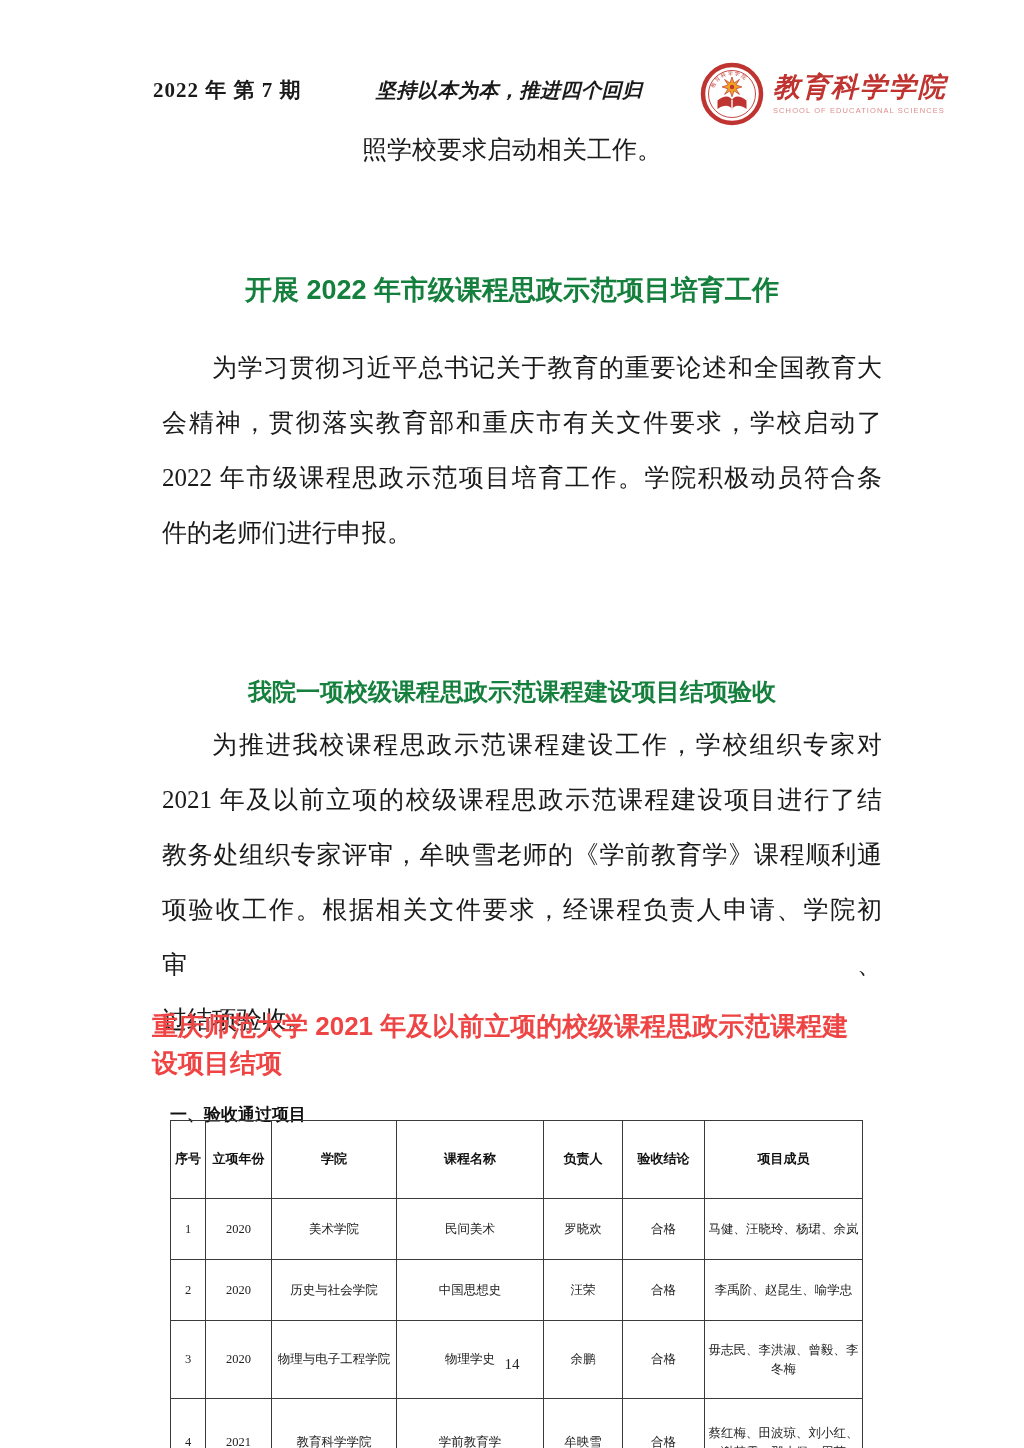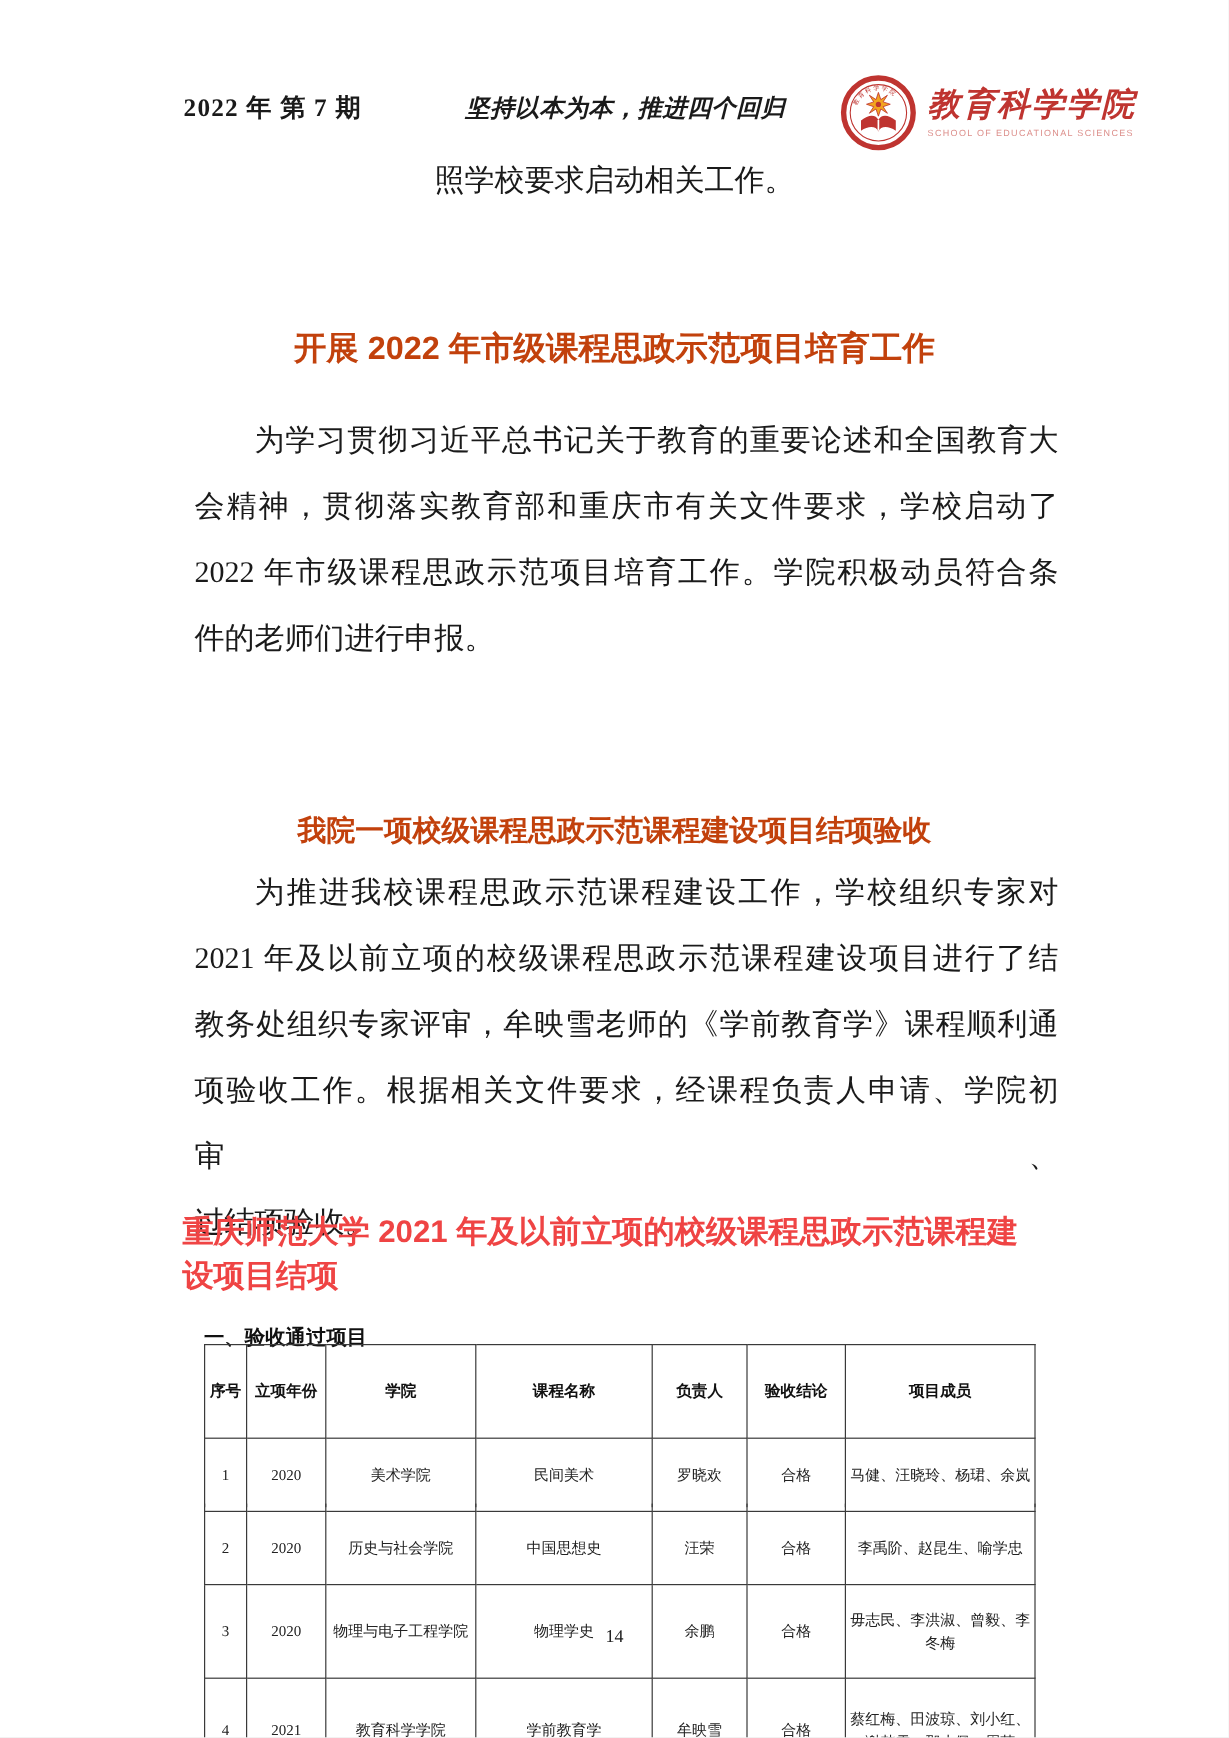--- a/index.html
+++ b/index.html
@@ -13,21 +13,21 @@
     overflow:hidden;
   }
   
   .hdr{position:absolute;left:0;top:0;width:1024px;height:140px;}
   .issue{
     position:absolute;left:153px;top:76px;
     font-size:21px;font-weight:600;letter-spacing:1px;
     font-family:"Liberation Serif","DejaVu Serif",serif;
   }
   .motto{
-    position:absolute;left:388px;top:77px;
+    position:absolute;left:376px;top:77px;
     font-size:20px;font-style:italic;font-weight:600;letter-spacing:.5px;
   }
   .logo{
     position:absolute;left:700px;top:62px;
     display:flex;align-items:center;gap:9px;
     color:var(--brand-red,#bf3430);
   }
   .logo-emblem{width:64px;height:64px;flex:0 0 auto;}
   .logo-cn{
     font-size:27px;font-weight:bold;font-style:italic;
@@ -36,21 +36,21 @@
   }
   .logo-en{
     font-size:7.5px;letter-spacing:1.1px;margin-top:3px;
     color:var(--logo-pink,#dc8f8b);
     font-family:"Liberation Sans","DejaVu Sans",sans-serif;
   }
   .intro-line{position:absolute;left:152px;top:133px;width:720px;font-size:25px;text-align:center;}
   .art-title{
     position:absolute;left:152px;width:720px;text-align:center;
     font-family:"Liberation Sans","DejaVu Sans",sans-serif;
-    font-weight:bold;color:#c2410c;margin:0;
+    font-weight:bold;color:#15803d;margin:0;
   }
   #title1{top:272px;font-size:27px;}
   #title2{top:676px;font-size:24px;}
   .para{position:absolute;left:152px;width:720px;margin-left:10px;}
   #para1{top:340px;}
   #para2{top:717px;}
   .jline{
     font-size:25px;line-height:55px;white-space:nowrap;
     text-align:justify;text-align-last:justify;
     width:720px;white-space:normal;

